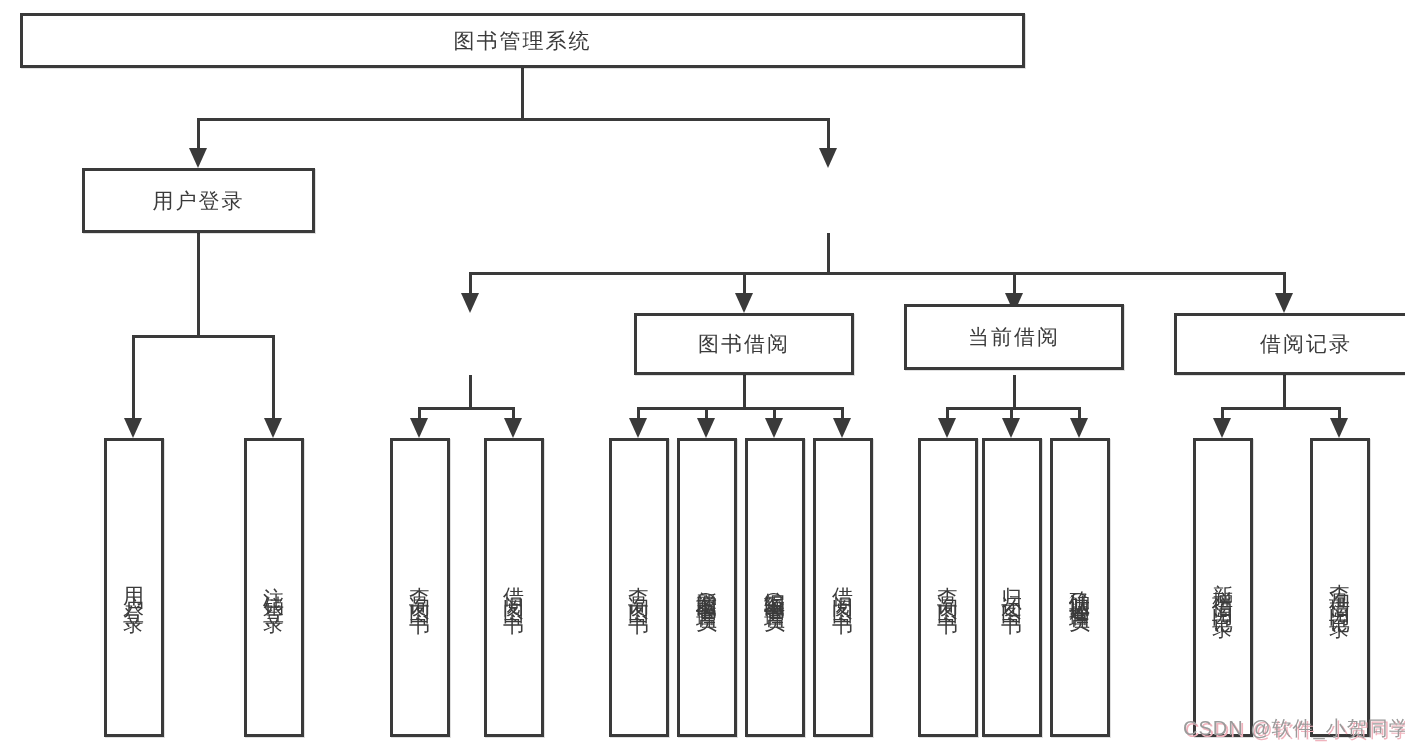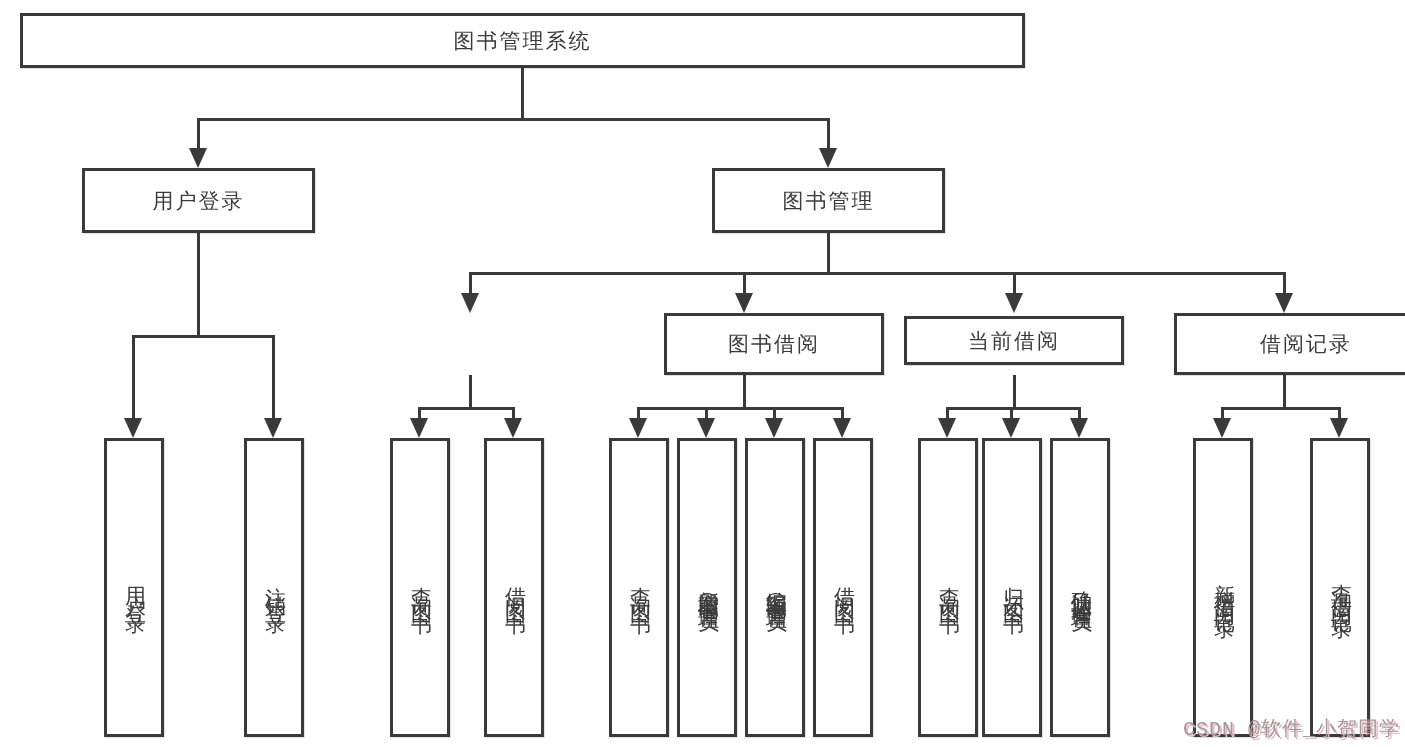--- a/index.html
+++ b/index.html
@@ -1,18 +1,18 @@
 <!DOCTYPE html>
 <html><head>
 <meta charset="utf-8">
 <style>
   html,body{margin:0;padding:0;background:#ffffff;}
   #stage{
     position:relative;width:1405px;height:747px;background:#ffffff;overflow:hidden;
-    font-family:Liberation Mono, monospace;
+    font-family:Liberation Sans, sans-serif;
   }
   .node{
     position:absolute;box-sizing:border-box;border:3px solid #3a3a3a;background:#ffffff;
     display:flex;align-items:center;justify-content:center;
     color:#3b3b3b;font-size:21px;letter-spacing:2px;
     box-shadow:1px 1px 0 rgba(0,0,0,0.12);
   }
   .leaf{
     position:absolute;box-sizing:border-box;border:3px solid #3a3a3a;background:#ffffff;
     display:flex;align-items:center;justify-content:center;
@@ -101,28 +101,25 @@
   <div class="line" style="left:1338px;top:407px;width:3px;height:11px"></div>
   <div class="tri" style="left:1330px;top:418px"></div>
 
   <div class="node" style="left:20px;top:13px;width:1005px;height:55px">
     <span>图书管理系统</span>
   </div>
 
   <div class="node" style="left:82px;top:168px;width:233px;height:65px">
     <span>用户登录</span>
   </div>
-  <div class="node" style="left:712px;top:168px;width:233px;height:65px">
-    <span>图书管理</span>
-  </div>
 
-  <div class="node" style="left:664px;top:313px;width:220px;height:62px">
+  <div class="node" style="left:634px;top:313px;width:220px;height:62px">
     <span>图书借阅</span>
   </div>
-  <div class="node" style="left:904px;top:316px;width:220px;height:49px">
+  <div class="node" style="left:904px;top:304px;width:220px;height:66px">
     <span>当前借阅</span>
   </div>
   <div class="node" style="left:1174px;top:313px;width:264px;height:62px">
     <span>借阅记录</span>
   </div>
 
   <div class="leaf" style="left:104px;top:438px;width:60px;height:299px">
     <span class="vtext">用户登录</span>
   </div>
   <div class="leaf" style="left:244px;top:438px;width:60px;height:299px">

